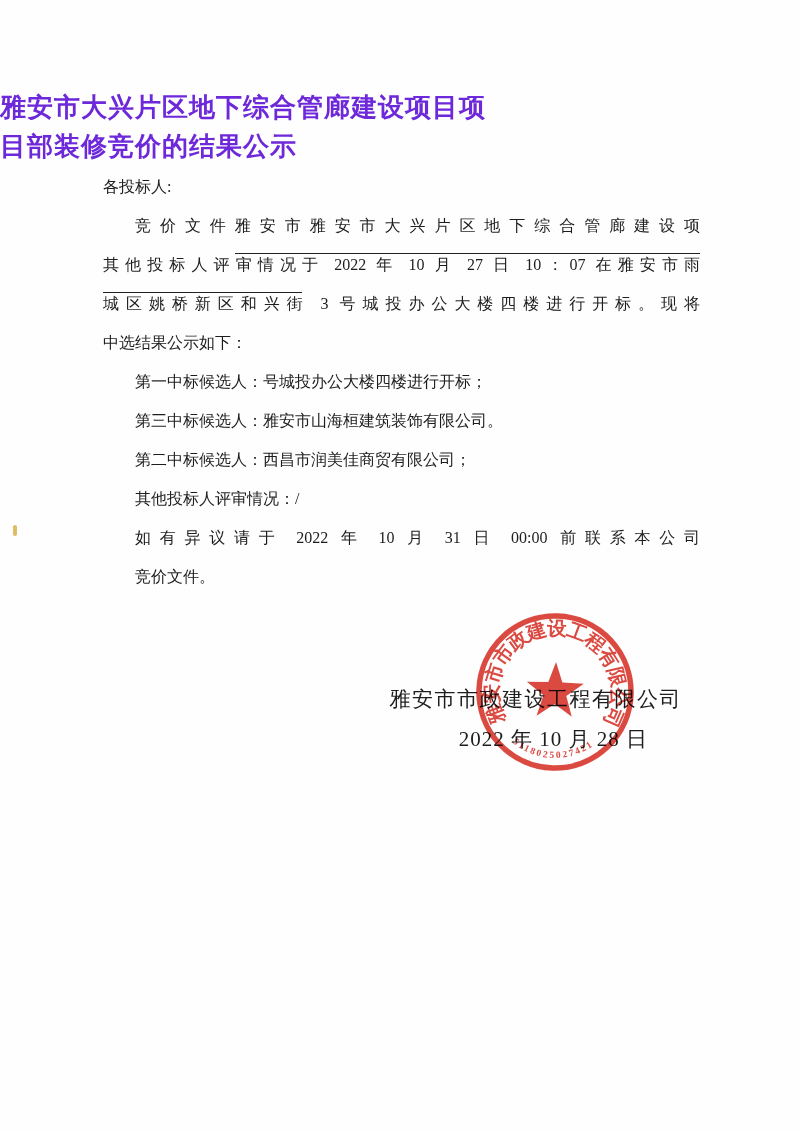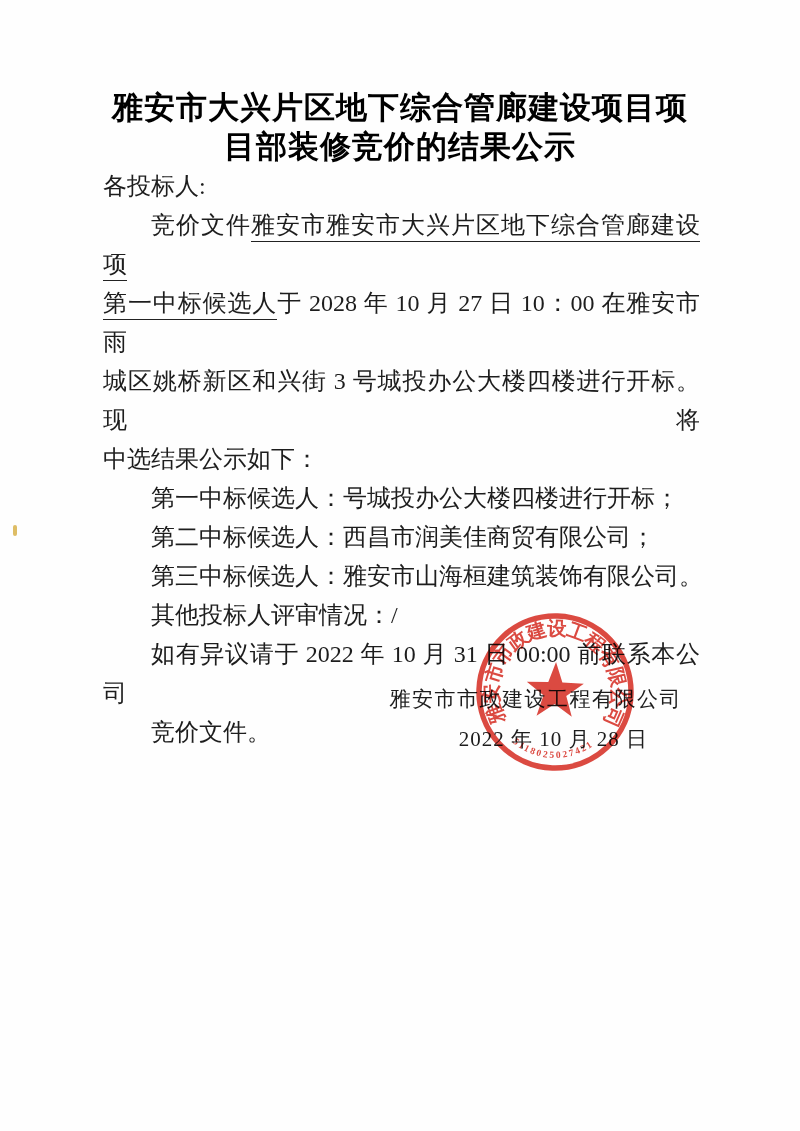--- a/index.html
+++ b/index.html
@@ -11,46 +11,46 @@
     background: #fefefe;
     overflow: hidden;
     font-family: "Liberation Serif", "DejaVu Serif", serif;
     color: #1d1d1d;
   }
   .title {
     position: absolute;
     top: 88px;
     left: 0;
     width: 100%;
-    text-align: center;
-    font-size: 31px;
+    text-align: left;
+    font-size: 26px;
     font-weight: bold;
     line-height: 39px;
     letter-spacing: 1px;
-    color: #000000;
+    color: #6d28d9;
   }
   .body-block {
     position: absolute;
     left: 103px;
     top: 167px;
     width: 597px;
-    font-size: 24px;
+    font-size: 16px;
     line-height: 39px;
     color: #1d1d1d;
   }
   .line { white-space: nowrap; }
   .line.j {
     white-space: normal;
     text-align: justify;
     text-align-last: justify;
   }
   .line.indent { text-indent: 2em; }
   .u {
     border-bottom: 1.5px solid #222;
-    padding-bottom: 3px;
+    padding-bottom: 19px;
   }
   .signature {
     position: absolute;
     top: 684px;
     right: 118px;
     font-size: 21px;
     letter-spacing: 1.5px;
     line-height: 30px;
     color: #1d1d1d;
   }
@@ -95,26 +95,26 @@
 <div class="page">
 
   <div class="title">
     <div>雅安市大兴片区地下综合管廊建设项目项</div>
     <div>目部装修竞价的结果公示</div>
   </div>
 
   <div class="body-block">
       <div class="line"><span>各投标人:</span></div>
       <div class="line indent j"><span>竞价文件</span><span class="u">雅安市雅安市大兴片区地下综合管廊建设项</span></div>
-      <div class="line j"><span class="u">第一中标候选人</span><span>于 2028 年 10 月 27 日 10：00 在雅安市雨</span></div>
+      <div class="line j"><span class="u">其他投标人评审情况</span><span>于 2022 年 10 月 27 日 10：07 在雅安市雨</span></div>
       <div class="line j"><span>城区姚桥新区和兴街 3 号城投办公大楼四楼进行开标。现将</span></div>
       <div class="line"><span>中选结果公示如下：</span></div>
       <div class="line indent"><span>第一中标候选人：号城投办公大楼四楼进行开标；</span></div>
+      <div class="line indent"><span>第三中标候选人：雅安市山海桓建筑装饰有限公司。</span></div>
       <div class="line indent"><span>第二中标候选人：西昌市润美佳商贸有限公司；</span></div>
-      <div class="line indent"><span>第三中标候选人：雅安市山海桓建筑装饰有限公司。</span></div>
       <div class="line indent"><span>其他投标人评审情况：/</span></div>
       <div class="line indent j"><span>如有异议请于 2022 年 10 月 31 日 00:00 前联系本公司</span></div>
       <div class="line indent"><span>竞价文件。</span></div>
     </div>
 
   <div class="signature">雅安市市政建设工程有限公司</div>
   <div class="sign-date">2022 年 10 月 28 日</div>
 
   <svg class="seal" viewBox="0 0 200 200">
     <defs>

